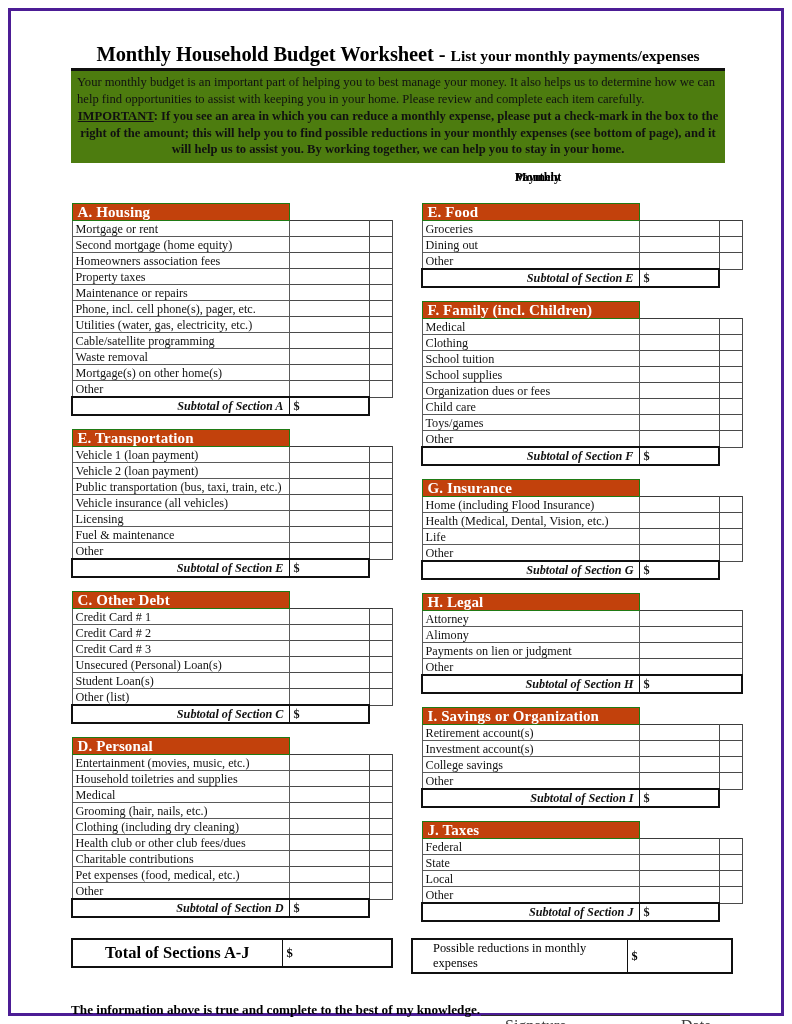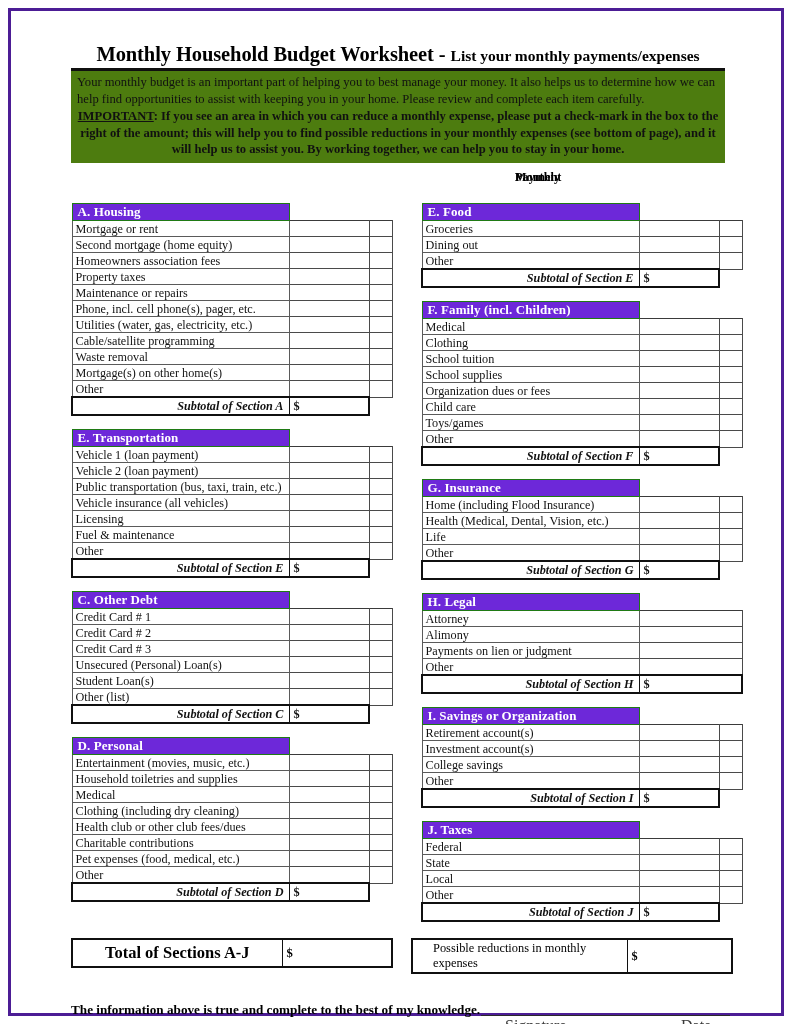--- a/index.html
+++ b/index.html
@@ -111,24 +111,24 @@
     height: 15px;
     padding: 0 0 0 3px;
     border: 1px solid #5a5a5a;
     vertical-align: middle;
     line-height: 14px;
     overflow: hidden;
     white-space: nowrap;
   }
   table.sec td.amt, table.sec td.chk { border: 1px solid #4a4a4a; }
   table.sec tr.hdr td.h-title {
-    background: #6d28d9;
+    background: #c2410c;
     color: #ffffff;
     font-weight: bold;
-    font-size: 13px;
+    font-size: 15px;
     height: 16px;
     border: 1px solid #1f7a14;
     padding-left: 5px;
     letter-spacing: 0.1px;
   }
   table.sec tr.hdr td.blank {
     border: none;
     background: transparent;
   }
   table.sec tr.sub td.sub-label {
@@ -465,20 +465,25 @@
                     <td class="amt"></td>
                     <td class="chk"></td>
                   </tr>
                   <tr>
                     <td class="lbl">Household toiletries and supplies</td>
                     <td class="amt"></td>
                     <td class="chk"></td>
                   </tr>
                   <tr>
                     <td class="lbl">Medical</td>
+                    <td class="amt"></td>
+                    <td class="chk"></td>
+                  </tr>
+                  <tr>
+                    <td class="lbl">Grooming (hair, nails, etc.)</td>
                     <td class="amt"></td>
                     <td class="chk"></td>
                   </tr>
                   <tr>
                     <td class="lbl">Clothing (including dry cleaning)</td>
                     <td class="amt"></td>
                     <td class="chk"></td>
                   </tr>
                   <tr>
                     <td class="lbl">Health club or other club fees/dues</td>

